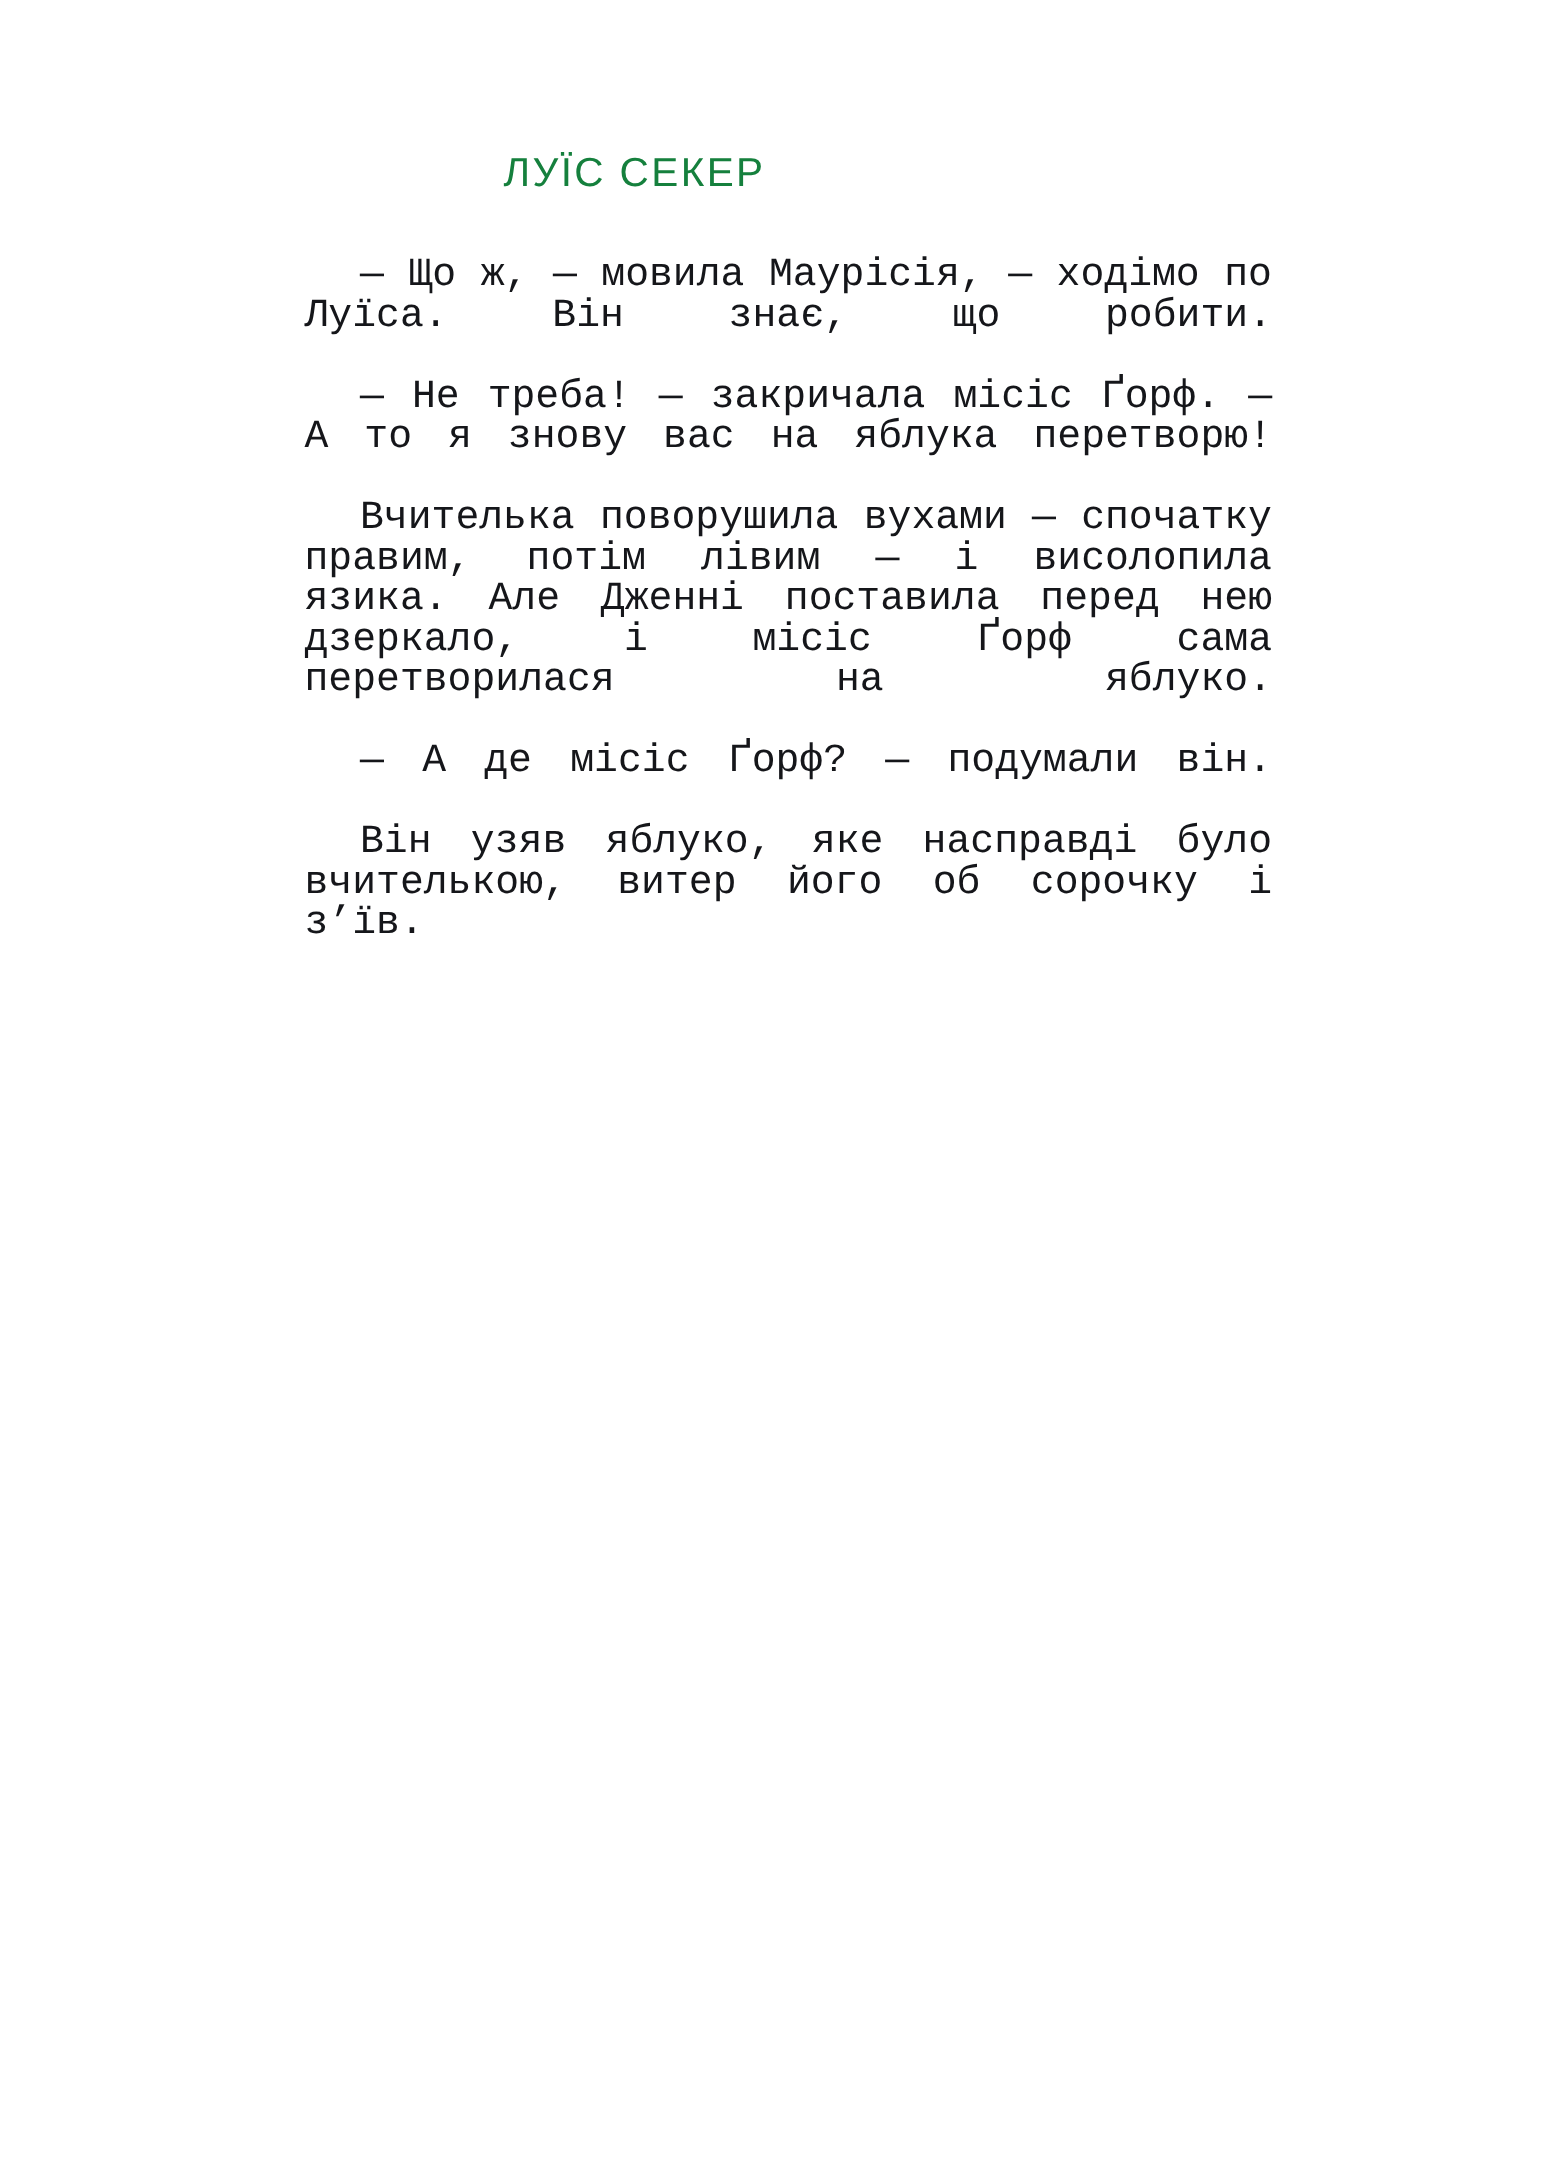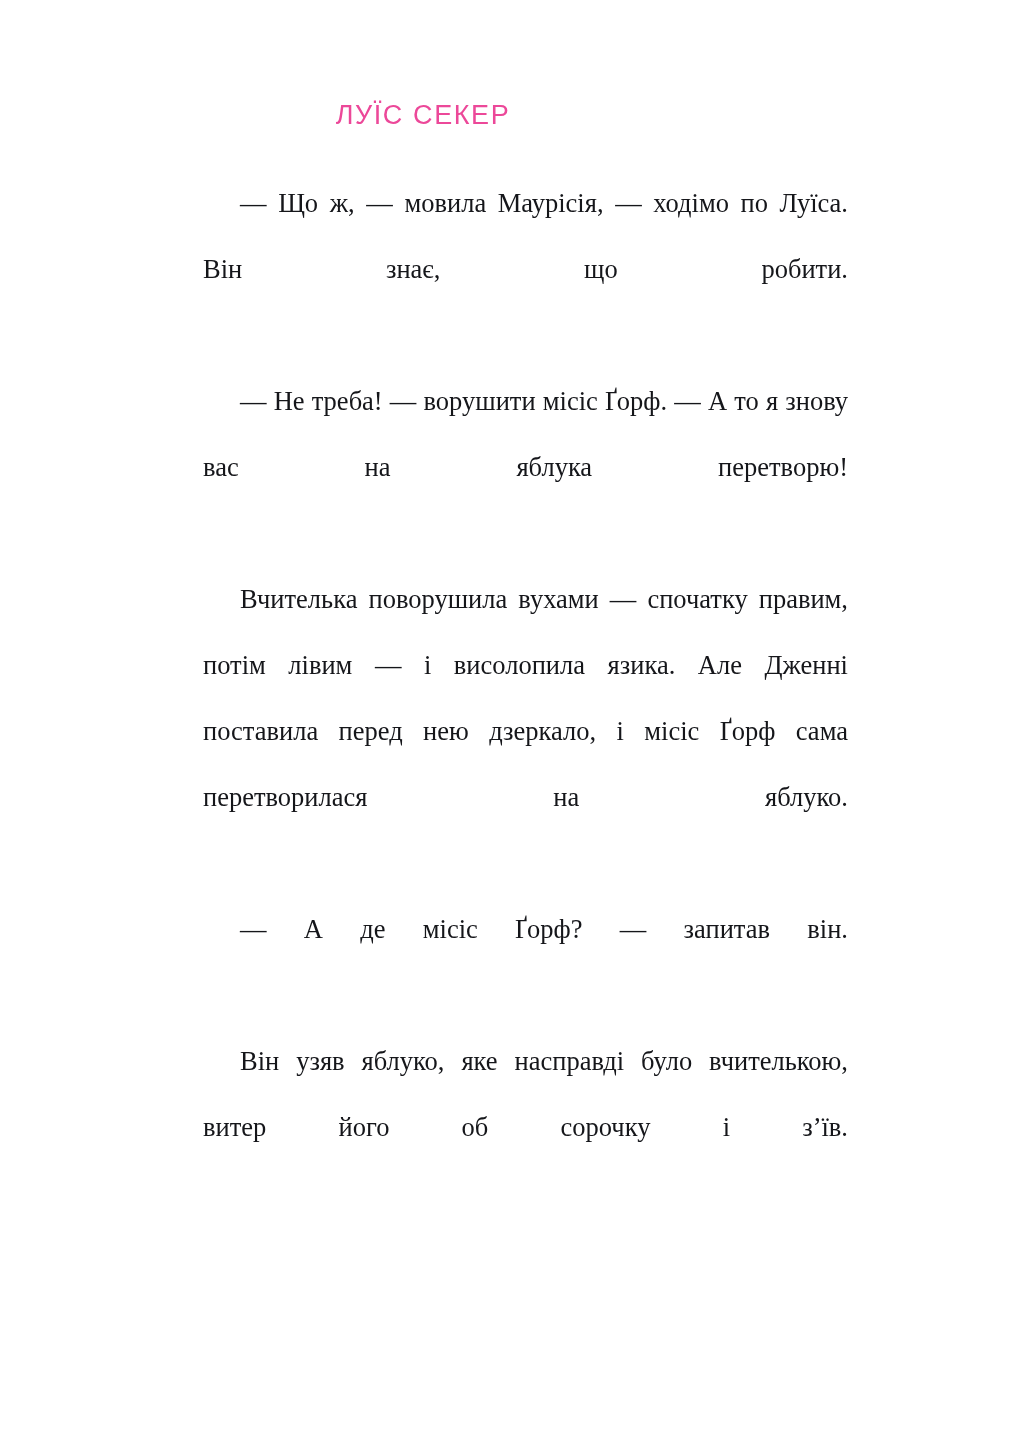--- a/index.html
+++ b/index.html
@@ -23,37 +23,37 @@
   .running-head {
     position: absolute;
     top: 100px;
     left: 0;
     width: 846px;
     text-align: center;
     font-family: "Liberation Sans", sans-serif;
     font-size: 27px;
     font-weight: 400;
     letter-spacing: 1.6px;
-    color: #ec4899;
+    color: #15803d;
     white-space: pre;
   }
 
   
   .text-block {
     position: absolute;
     top: 170px;
     left: 203px;
     width: 645px;
   }
 
   .para {
     margin: 0;
-    font-family: Liberation Serif, serif;
+    font-family: Liberation Mono, monospace;
     font-size: 26.5px;
-    line-height: 66px;
+    line-height: 27px;
     color: #15161a;
     text-align: justify;
     text-justify: inter-word;
     text-indent: 37px;
     hyphens: manual;
     -webkit-hyphens: manual;
   }
 
   
   .para::after {
@@ -64,19 +64,19 @@
 </style>
 </head>
 <body>
 
 <div class="page">
 
   <div class="running-head">ЛУЇС СЕКЕР</div>
 
   <div class="text-block">
     <p class="para">— Що ж, — мовила Маурісія, — ходімо по Луїса. Він знає, що робити.</p>
-    <p class="para">— Не треба! — ворушити місіс Ґорф. — А то я знову вас на яблука перетворю!</p>
+    <p class="para">— Не треба! — закричала місіс Ґорф. — А то я знову вас на яблука перетворю!</p>
     <p class="para">Вчителька поворушила вухами — спочатку правим, потім лівим — і висолопила язика. Але Дженні поставила перед нею дзеркало, і місіс Ґорф сама перетворилася на яблуко.</p>
-    <p class="para">— А де місіс Ґорф? — запитав він.</p>
+    <p class="para">— А де місіс Ґорф? — подумали він.</p>
     <p class="para">Він узяв яблуко, яке насправді було вчителькою, витер його об сорочку і з’їв.</p>
   </div>
 
 </div>
 
 </body></html>

